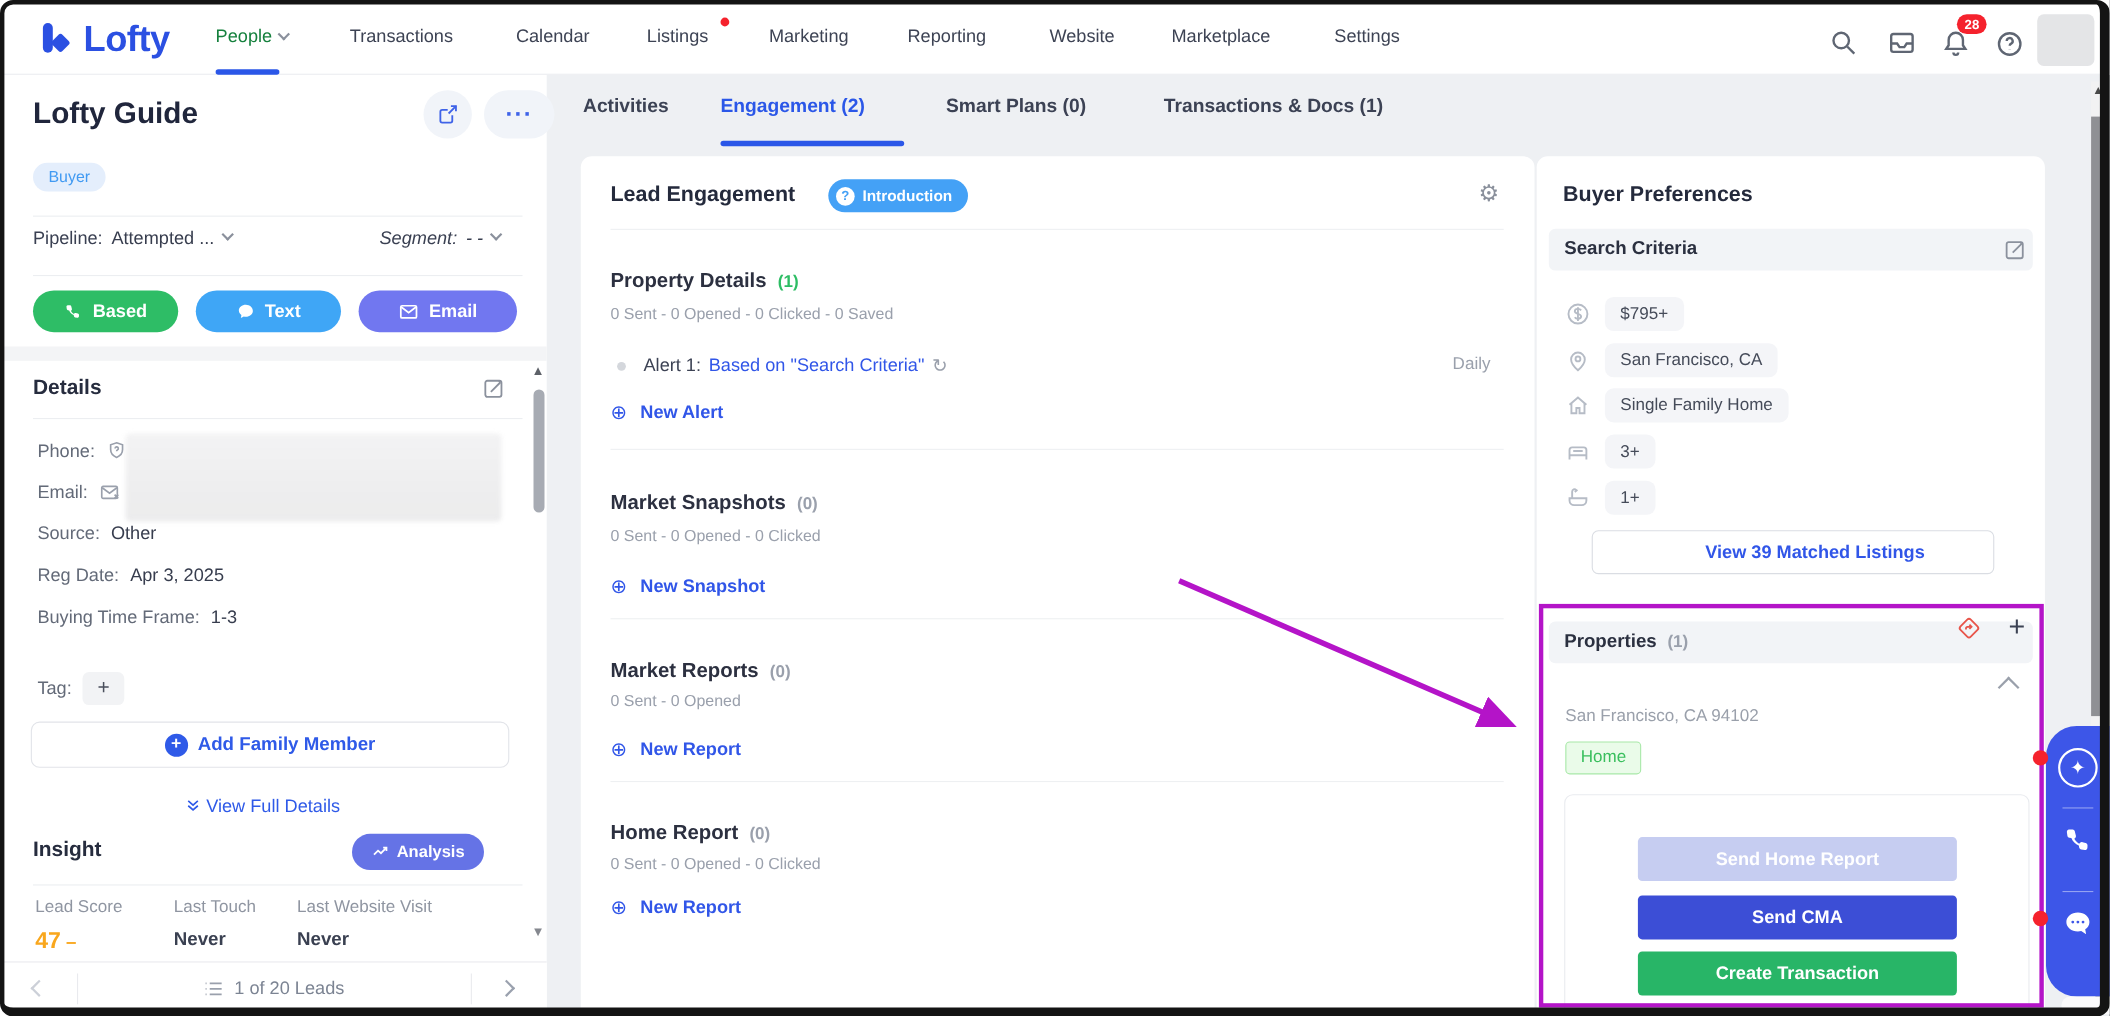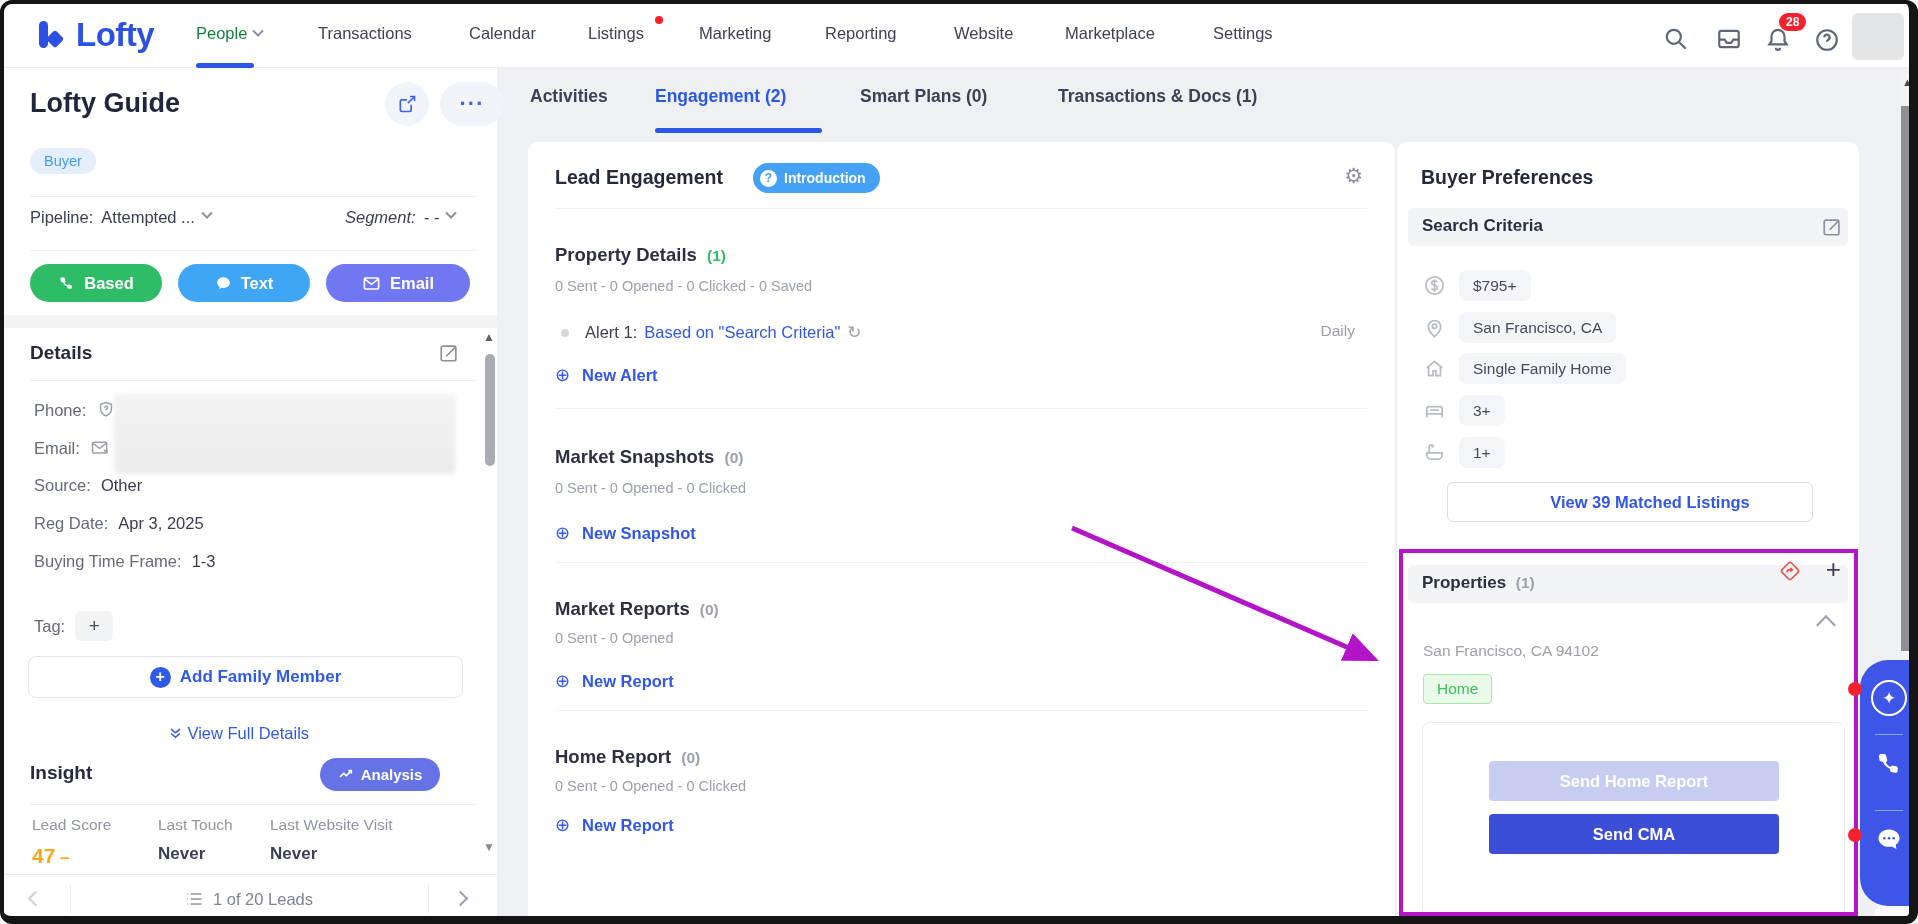--- a/index.html
+++ b/index.html
@@ -476,20 +476,21 @@
     </svg>
     <span class="props-plus">+</span>
 
     <span class="collapse-chev"></span>
     <div class="prop-loc">San Francisco, CA 94102</div>
     <span class="home-tag">Home</span>
 
     <div class="prop-card">
       <div class="prop-btn pb0">Send Home Report</div>
       <div class="prop-btn pb1">Send CMA</div>
+      <div class="prop-btn pb2">Create Transaction</div>
     </div>
   </div>
 
   <div class="hl-box"></div>
   <svg class="arrow-svg" viewBox="0 0 1918 924">
     <defs>
       <marker id="ah" markerWidth="8" markerHeight="8" refX="5.5" refY="3" orient="auto">
         <polygon points="0,0 7,3 0,6" fill="#b414c8"></polygon>
       </marker>
     </defs>

